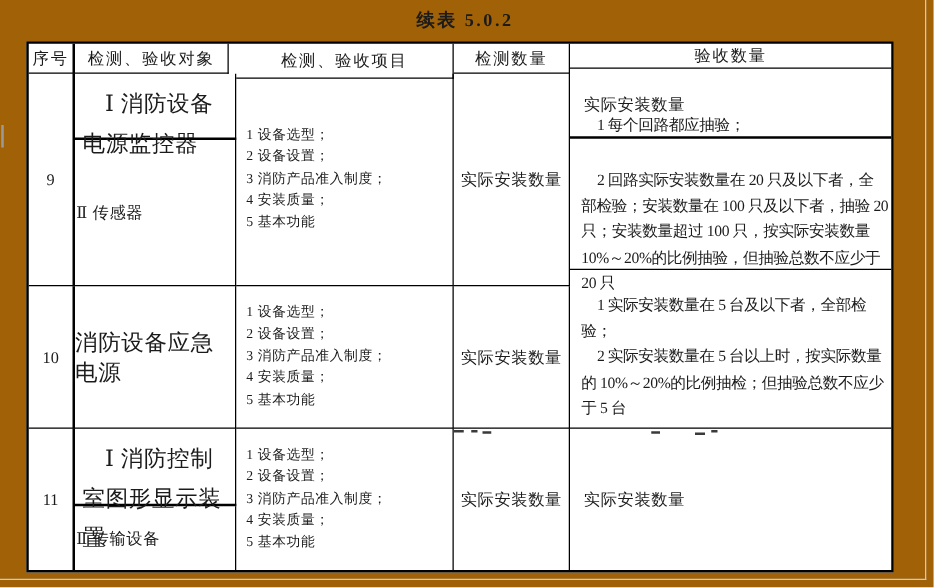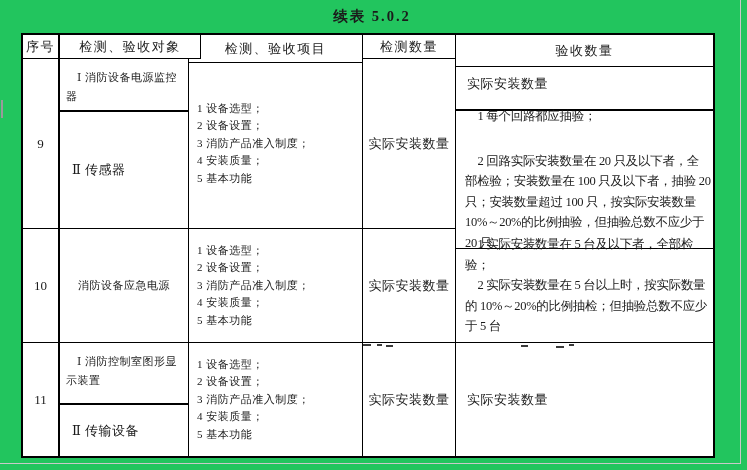--- a/index.html
+++ b/index.html
@@ -1,83 +1,83 @@
 <!DOCTYPE html>
 <html><head>
 <meta charset="utf-8">
 <style>
   html,body { margin:0; padding:0; background:#ffffff; }
   .page {
-    position:relative; width:747px; height:470px; background:#22c55e;
+    position:relative; width:747px; height:470px; background:#a16207;
     font-family:"Liberation Serif","DejaVu Serif",serif;
     color:#1b1b1b; overflow:hidden;
   }
   .doc-title {
     position:absolute; left:21px; top:7px; width:702px;
     text-align:center; font-weight:bold; font-size:14.5px; letter-spacing:2px;
   }
   .tbl {
     position:absolute; left:21px; top:33px; width:694px; height:425px;
     border:2px solid #000; box-sizing:border-box; background:#fff;
   }
   .c { position:absolute; box-sizing:border-box; border:0 solid #000; display:flex; }
   .br1 { border-right-width:1px; }
   .br2 { border-right-width:2px; }
   .bb1 { border-bottom-width:1px; }
   .bb2 { border-bottom-width:2px; }
   .hdr { align-items:center; justify-content:center; font-size:13px; letter-spacing:1.5px; }
   .num { align-items:center; justify-content:center; font-size:13px; }
   .center-cell { align-items:center; justify-content:center; font-size:13px; letter-spacing:0.5px; }
-  .obj-wrap { flex-direction:column; font-size:11px; }
+  .obj-wrap { flex-direction:column; font-size:18px; }
   .obj-top { padding:9px 5px 0 6px; }
   .obj-top p { margin:0; text-indent:1em; line-height:1.75; letter-spacing:0.5px; }
-  .obj-mid { align-items:center; padding-left:12px; letter-spacing:0.5px; }
+  .obj-mid { align-items:center; padding-left:1px; letter-spacing:0.5px; }
   .obj-center { align-items:center; justify-content:center; letter-spacing:0.5px; }
   .items { flex-direction:column; justify-content:center; padding-left:8px; font-size:11px; }
   .items p { margin:0; line-height:1.6; letter-spacing:0.5px; }
   .accept-plain { align-items:center; padding-left:11px; font-size:13px; letter-spacing:0.5px; }
   .accept-paras { flex-direction:column; justify-content:center; padding:2px 2px 2px 9px; font-size:12.5px; }
   .accept-paras p { margin:0; text-indent:1em; line-height:1.64; letter-spacing:-0.3px; }
   .artifact { position:absolute; background:#3a3a3a; }
   .edge { position:absolute; background:#c9c9c9; }
 </style>
 </head>
 <body>
 
 <div class="page">
 
   <div class="doc-title">续表 5.0.2</div>
 
   <div class="tbl">
 
     <div class="c hdr br2 bb1" style="left:0;top:0;width:37px;height:24px;">序号</div>
-    <div class="c hdr br1 bb1" style="left:37px;top:0;width:141px;height:24px;">检测、验收对象</div>
+    <div class="c hdr br1 bb1" style="left:37px;top:0;width:123px;height:24px;">检测、验收对象</div>
     <div class="c hdr br1 bb1" style="left:166px;top:0;width:174px;height:28px;">检测、验收项目</div>
     <div class="c hdr br1 bb1" style="left:340px;top:0;width:93px;height:24px;">检测数量</div>
-    <div class="c hdr bb1" style="left:433px;top:0;width:257px;height:32px;">验收数量</div>
+    <div class="c hdr bb1" style="left:433px;top:0;width:257px;height:20px;">验收数量</div>
 
     <div class="c num br2 bb1" style="left:0;top:24px;width:37px;height:170px;">9</div>
 
     <div class="c obj-wrap obj-top br1 bb2" style="left:37px;top:24px;width:129px;height:53px;">
       <p>Ⅰ 消防设备电源监控器</p>
     </div>
     <div class="c obj-mid br1 bb1" style="left:37px;top:77px;width:129px;height:117px;font-size:13px;">Ⅱ 传感器</div>
 
     <div class="c items br1 bb1" style="left:166px;top:24px;width:174px;height:170px;">
       <p>1 设备选型；</p>
       <p>2 设备设置；</p>
       <p>3 消防产品准入制度；</p>
       <p>4 安装质量；</p>
       <p>5 基本功能</p>
     </div>
 
     <div class="c center-cell br1 bb1" style="left:340px;top:24px;width:93px;height:170px;">实际安装数量</div>
 
     <div class="c accept-plain bb2" style="left:433px;top:24px;width:257px;height:52px;">实际安装数量</div>
-    <div class="c accept-paras bb1" style="left:433px;top:76px;width:257px;height:138px;gap:24px;">
+    <div class="c accept-paras bb1" style="left:433px;top:76px;width:257px;height:105px;gap:24px;">
       <p>1 每个回路都应抽验；</p>
       <p>2 回路实际安装数量在 20 只及以下者，全部检验；安装数量在 100 只及以下者，抽验 20 只；安装数量超过 100 只，按实际安装数量 10%～20%的比例抽验，但抽验总数不应少于 20 只</p>
     </div>
 
     <div class="c num br2 bb1" style="left:0;top:194px;width:37px;height:114px;">10</div>
 
     <div class="c obj-wrap obj-center br1 bb1" style="left:37px;top:194px;width:129px;height:114px;align-items:center;justify-content:center;">消防设备应急电源</div>
 
     <div class="c items br1 bb1" style="left:166px;top:194px;width:174px;height:114px;">
       <p>1 设备选型；</p>

